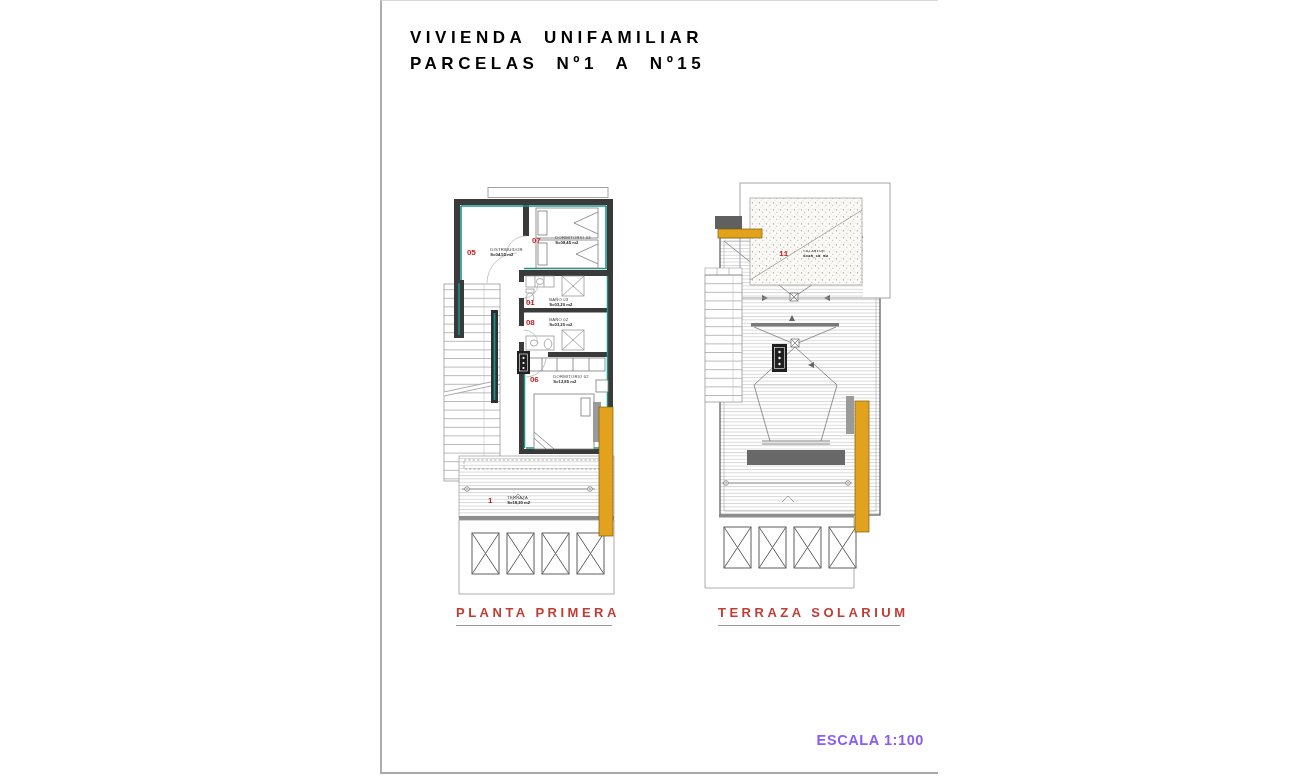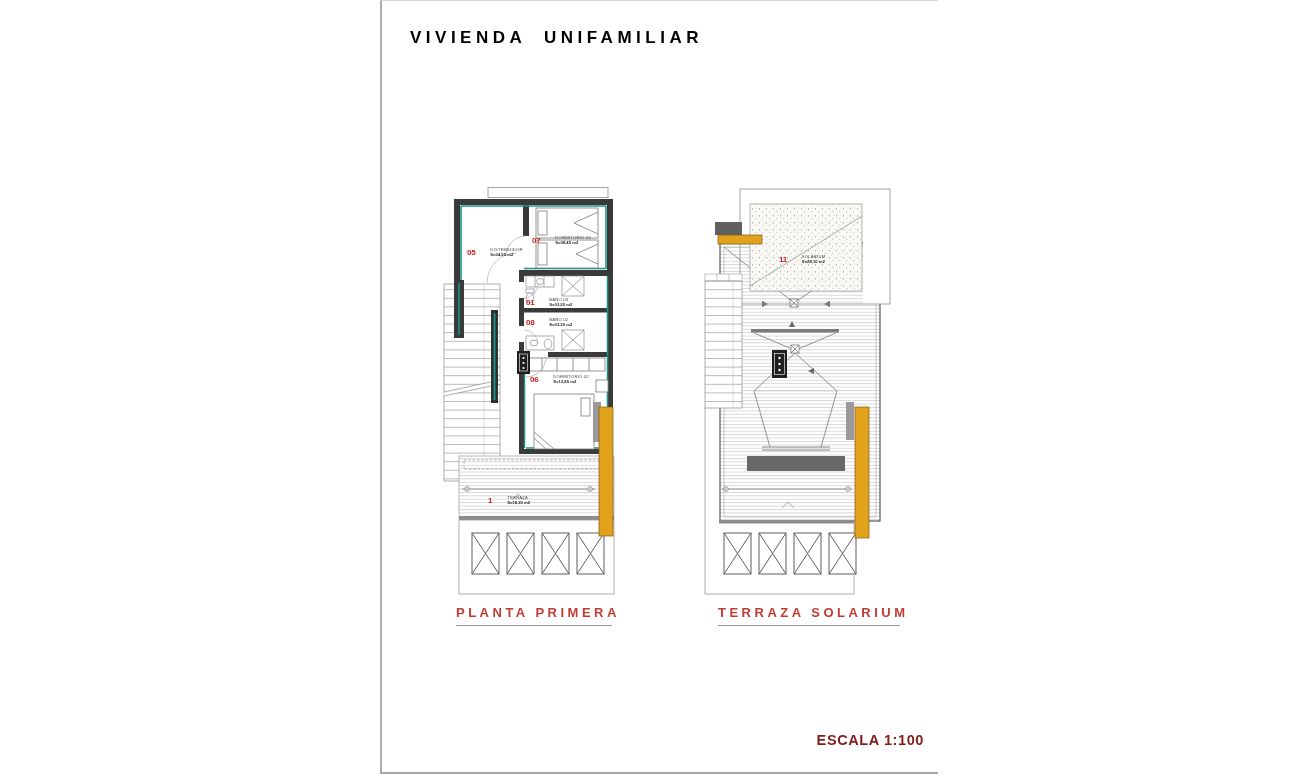--- a/index.html
+++ b/index.html
@@ -3,42 +3,43 @@
 <meta charset="utf-8">
 <style>
   html,body{margin:0;padding:0;background:#ffffff;font-family:"Liberation Sans",sans-serif;}
   #canvas{position:relative;width:1315px;height:778px;background:#ffffff;overflow:hidden;}
   #sheet{position:absolute;left:380px;top:0;width:556px;height:771px;background:#ffffff;
          border-left:2px solid #adadad;border-bottom:2px solid #a8a8a8;border-top:1px solid #d8d8d8;}
   .title-block{position:absolute;left:28px;top:24px;color:#000000;font-weight:bold;
                font-size:17px;line-height:26px;letter-spacing:4.5px;word-spacing:9px;white-space:nowrap;}
   .plan{position:absolute;}
   #plan-left{left:60px;top:185px;width:180px;height:415px;}
-  #plan-right{left:320px;top:185px;width:195px;height:415px;}
+  #plan-right{left:320px;top:179px;width:195px;height:415px;font-family:Liberation Mono, monospace;}
   .plan svg{position:absolute;left:0;top:0;}
   .room-label{position:absolute;display:flex;align-items:flex-end;gap:15px;white-space:nowrap;}
   .rn{color:#c81e1e;font-weight:bold;font-size:8px;line-height:8px;letter-spacing:-0.3px;}
   .rt{display:flex;flex-direction:column;}
   .rname{font-size:4.2px;line-height:4.6px;color:#444;letter-spacing:0.2px;}
   .rarea{font-size:4.2px;line-height:4.6px;color:#222;font-weight:bold;}
   .caption{position:absolute;color:#c23b33;font-weight:bold;font-size:13px;letter-spacing:3.5px;
            text-align:center;padding-bottom:5px;border-bottom:1px solid #9a9a9a;white-space:nowrap;margin-left:10px;}
   #caption-left{left:64px;top:604px;width:156px;}
   #caption-right{left:326px;top:604px;width:182px;}
-  .scale-label{position:absolute;right:14px;top:731px;color:#7f1d1d;font-size:14.5px;
+  .scale-label{position:absolute;right:14px;top:731px;color:#8b5cf6;font-size:14.5px;
                font-weight:bold;letter-spacing:0.6px;text-align:right;}
 </style>
 </head>
 <body>
 
 <div id="canvas">
   <div id="sheet">
 
     <div class="title-block">
       <div>VIVIENDA UNIFAMILIAR</div>
+      <div>PARCELAS Nº1 A Nº15</div>
     </div>
 
     <div class="plan" id="plan-left">
       <svg width="180" height="415" viewBox="0 0 180 415">
         <defs>
           <pattern id="deck" width="6" height="3.4" patternUnits="userSpaceOnUse">
             <rect width="6" height="3.4" fill="#ffffff"></rect>
             <line x1="0" y1="0.5" x2="6" y2="0.5" stroke="#c9c9c9" stroke-width="0.75"></line>
           </pattern>
           <pattern id="treads" width="60" height="8.6" patternUnits="userSpaceOnUse">

